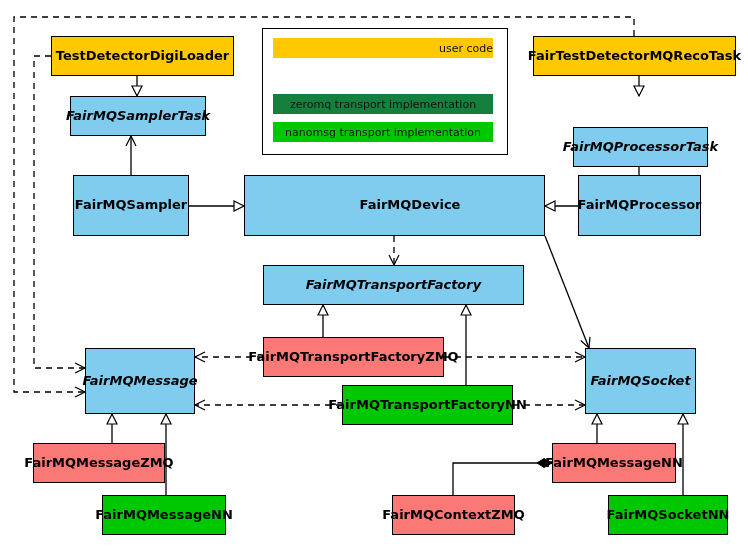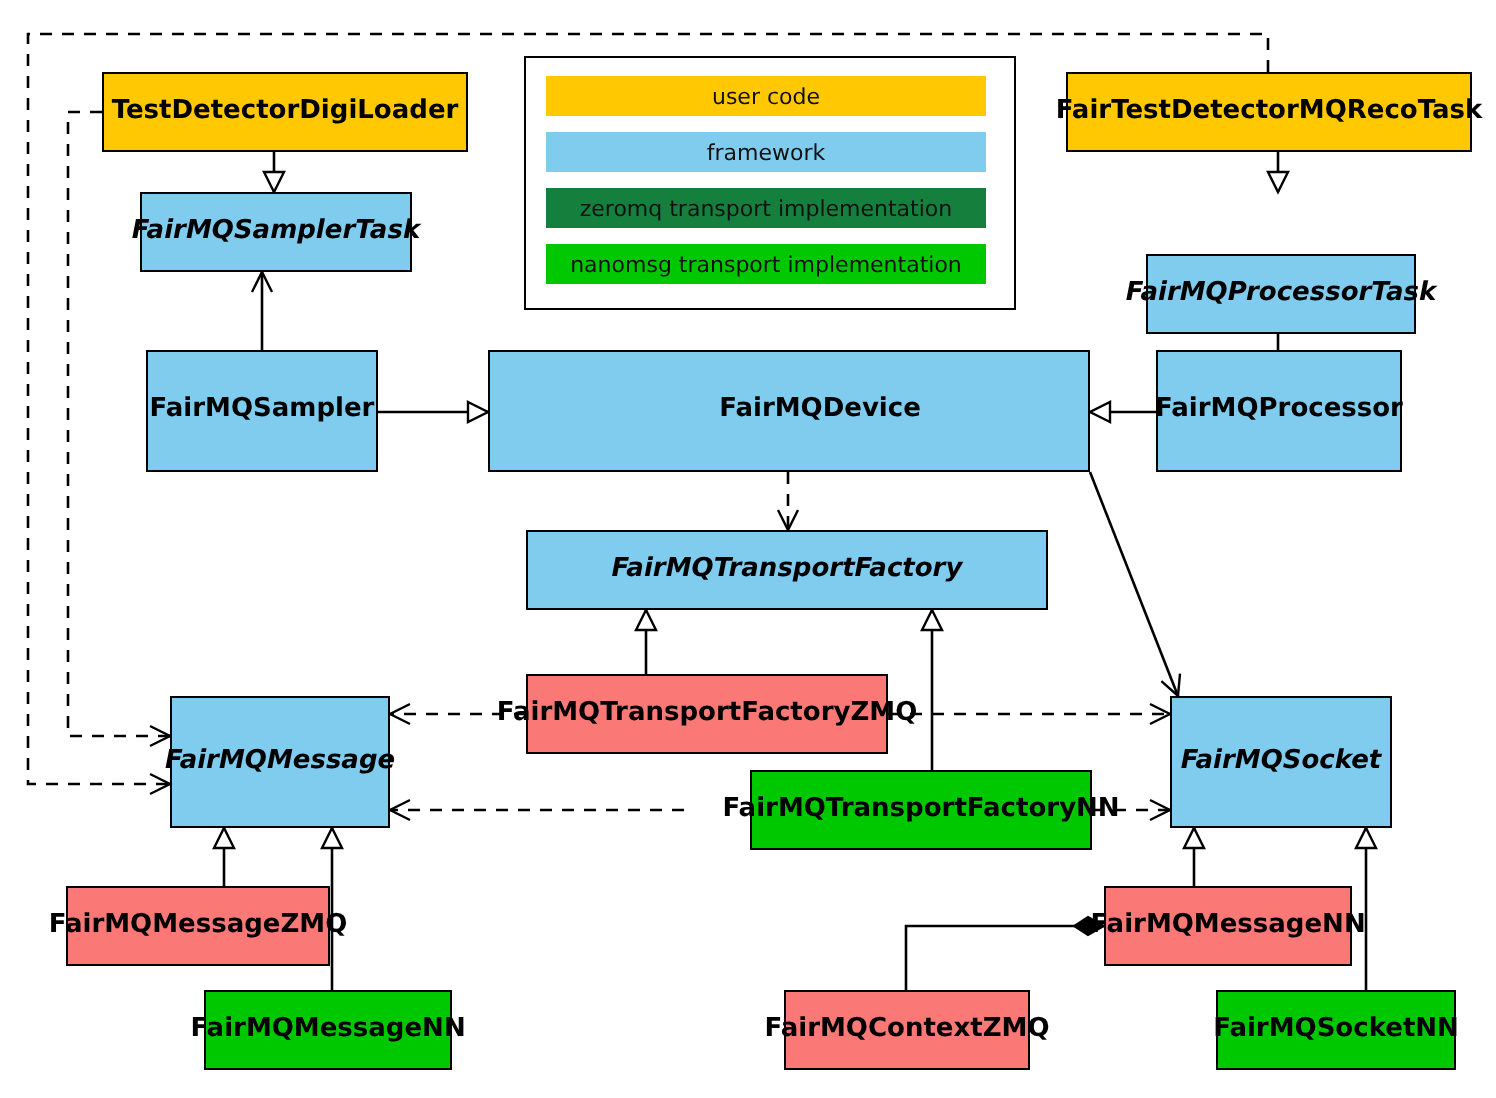--- a/index.html
+++ b/index.html
@@ -14,21 +14,21 @@
   .node.abstract{font-style:italic;}
   .c-user{background:#FFC800;}
   .c-framework{background:#7FCCEE;}
   .c-zmq{background:#FA7876;}
   .c-nn{background:#00C800;}
   #legend{position:absolute;left:262px;top:28px;width:246px;height:127px;
           background:#ffffff;border:1.4px solid #000;box-sizing:border-box;}
   .legend-bar{position:absolute;left:10px;width:220px;height:20px;
               display:flex;align-items:center;justify-content:center;
               font-size:11px;font-weight:normal;color:#111;}
-  .lb0{top:9px;}
+  .lb0{top:9px;justify-content:flex-end;}
   .lb1{top:37px;}
   .lb2{top:65px;}
   .lb3{top:93px;}
 </style>
 </head>
 <body>
 
 <div id="canvas">
 
   <svg id="edges" viewBox="0 0 748 549" xmlns="http://www.w3.org/2000/svg">
@@ -110,21 +110,21 @@
     </div>
   <div class="node c-framework" style="left: 578px; top: 175px; width: 123px; height: 61px;">
       <span>FairMQProcessor</span>
     </div>
   <div class="node c-framework abstract" style="left: 263px; top: 265px; width: 261px; height: 40px;">
       <span>FairMQTransportFactory</span>
     </div>
   <div class="node c-zmq" style="left: 263px; top: 337px; width: 181px; height: 40px;">
       <span>FairMQTransportFactoryZMQ</span>
     </div>
-  <div class="node c-nn" style="left: 342px; top: 385px; width: 171px; height: 40px; margin-left: 33px;">
+  <div class="node c-nn" style="left: 342px; top: 385px; width: 171px; height: 40px;">
       <span>FairMQTransportFactoryNN</span>
     </div>
   <div class="node c-framework abstract" style="left: 85px; top: 348px; width: 110px; height: 66px;">
       <span>FairMQMessage</span>
     </div>
   <div class="node c-framework abstract" style="left: 585px; top: 348px; width: 111px; height: 66px;">
       <span>FairMQSocket</span>
     </div>
   <div class="node c-zmq" style="left: 33px; top: 443px; width: 132px; height: 40px;">
       <span>FairMQMessageZMQ</span>
@@ -139,23 +139,20 @@
       <span>FairMQSocketNN</span>
     </div>
   <div class="node c-zmq" style="left: 392px; top: 495px; width: 123px; height: 40px;">
       <span>FairMQContextZMQ</span>
     </div>
 
   <div id="legend">
     <div class="legend-bar lb0" style="background: rgb(255, 200, 0);">
         <span>user code</span>
       </div>
-    <div class="legend-bar lb1" style="background: rgb(127, 204, 238);">
-        <span>framework</span>
-      </div>
     <div class="legend-bar lb2" style="background: #15803d;">
         <span>zeromq transport implementation</span>
       </div>
     <div class="legend-bar lb3" style="background: rgb(0, 200, 0);">
         <span>nanomsg transport implementation</span>
       </div>
   </div>
 
 </div>
 

